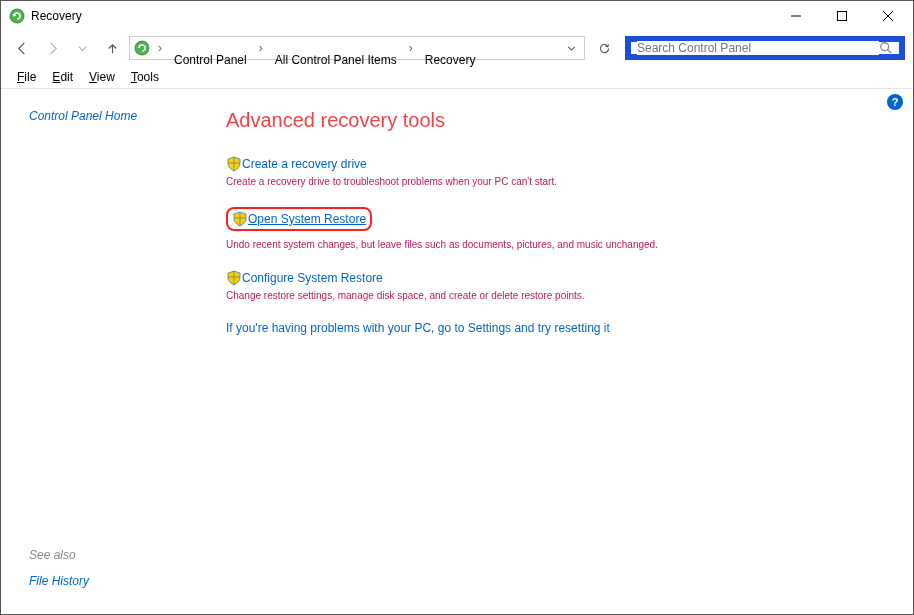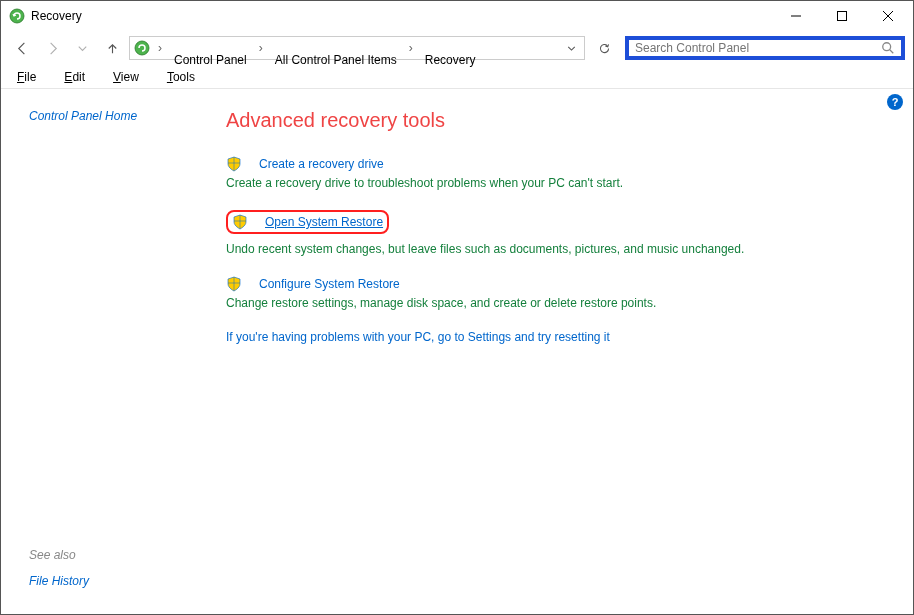--- a/index.html
+++ b/index.html
@@ -73,38 +73,38 @@
     .addrbox .addr-spacer { flex: 1; }
     .addrbox .drop-btn, .refresh-btn {
       width: 22px; height: 22px;
       display: flex; align-items: center; justify-content: center;
     }
     .refresh-btn { margin-left: 4px; }
     .refresh-btn svg, .drop-btn svg { width: 13px; height: 13px; stroke: #555; fill: none; stroke-width: 1.3; }
     .searchbox {
       width: 280px;
       height: 24px;
-      border: 4px solid #1d4ed8;
+      border: 6px solid #1d4ed8;
       display: flex;
       align-items: center;
       padding: 0 6px;
       margin-left: 6px;
     }
     .searchbox input {
       flex: 1; border: none; outline: none;
       font-size: 12px; color: #666;
       font-family: inherit;
     }
     .searchbox .search-icon { width: 14px; height: 14px; }
     
     .menubar {
       height: 24px;
       display: flex;
       align-items: center;
-      gap: 16px;
+      gap: 4px;
       padding: 0 10px;
       font-size: 12px;
       border-bottom: 1px solid #e6e6e6;
     }
     .menubar .menu-item { padding: 2px 6px; cursor: default; }
     .menubar .menu-item u { text-decoration: underline; }
     
     .content {
       position: absolute;
       top: 90px; left: 0; right: 0; bottom: 0;
@@ -129,26 +129,26 @@
     .page-heading {
       color: #ef4444;
       font-size: 20px;
       font-weight: 400;
       margin-bottom: 24px;
     }
     .tool-item { margin-bottom: 20px; }
     .tool-head {
       display: flex;
       align-items: center;
-      gap: 17px;
+      gap: 0;
       margin-bottom: 4px;
     }
     .shield-icon { width: 16px; height: 16px; flex-shrink: 0; }
     .tool-link { color: #0066cc; font-size: 12px; cursor: default; }
-    .tool-desc { color: #15803d; font-size: 12px; }
+    .tool-desc { color: #be185d; font-size: 10px; }
     .highlight-box {
       border: 2.5px solid #ff1f1f;
       border-radius: 8px;
       padding: 2px 4px;
       display: inline-flex;
     }
     .highlight-box .tool-link { text-decoration: underline; }
     .trouble-link {
       color: #0066cc;
       font-size: 12px;

